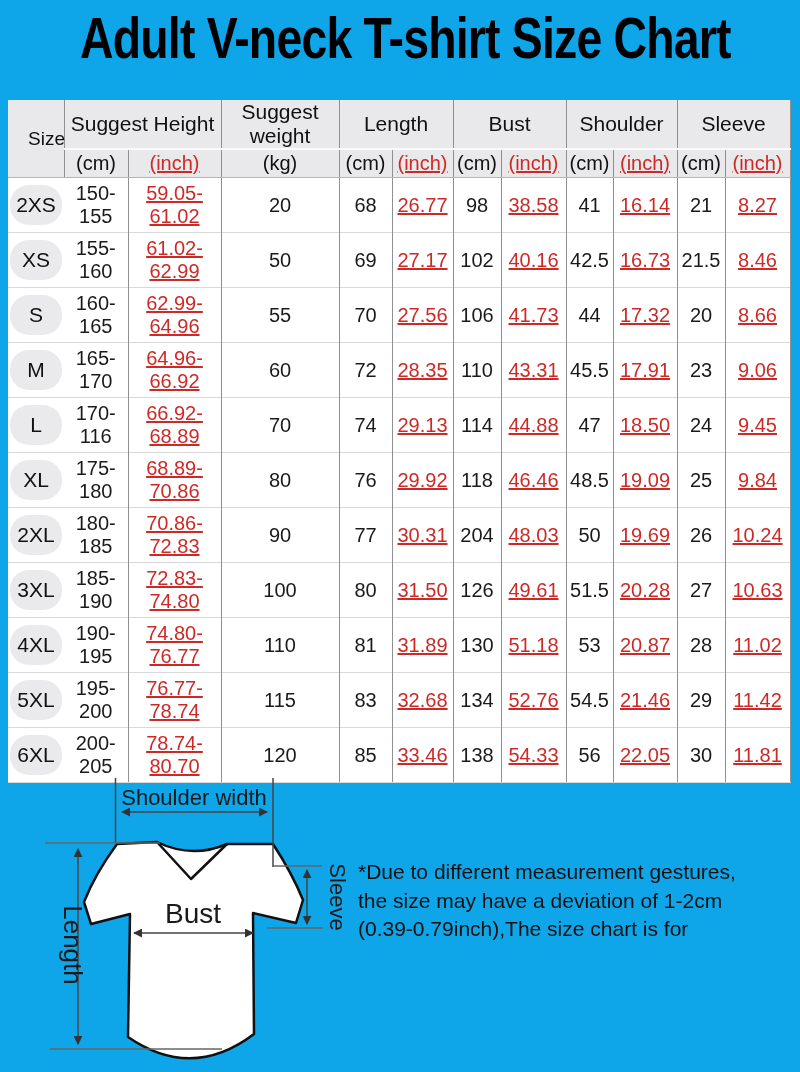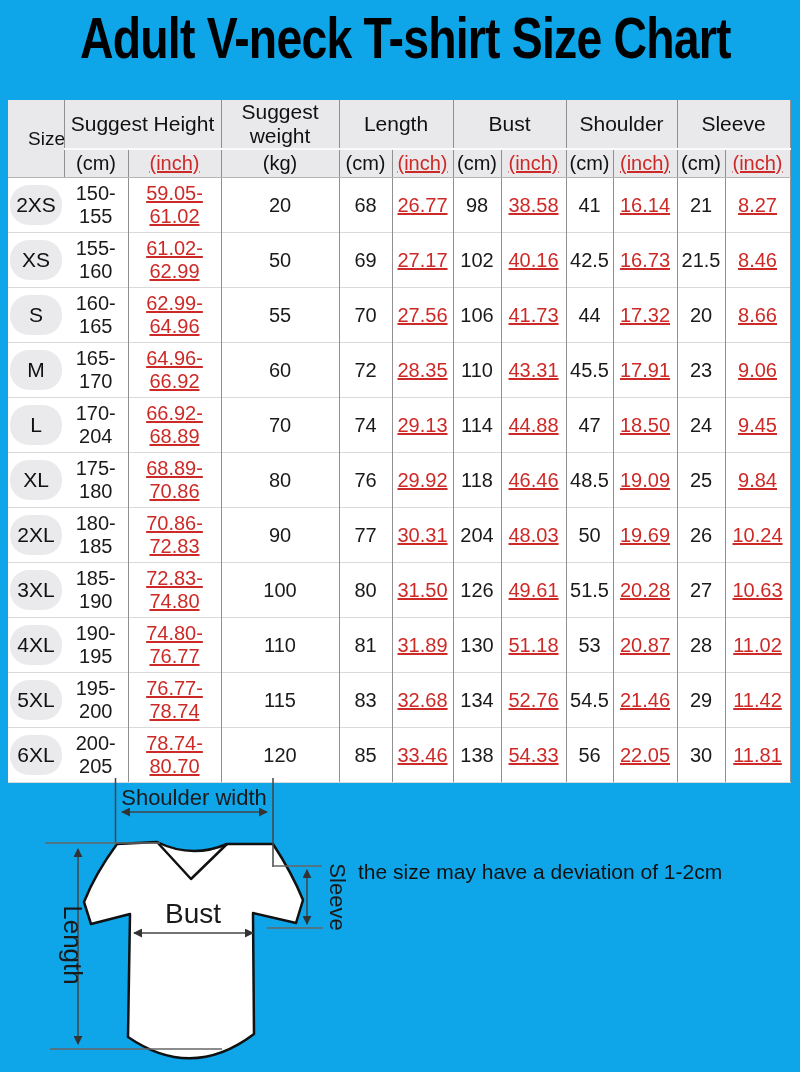--- a/index.html
+++ b/index.html
@@ -146,21 +146,21 @@
             <td class="red bl">43.31</td>
             <td class="bl">45.5</td>
             <td class="red bl">17.91</td>
             <td class="bl">23</td>
             <td class="red bl br">9.06</td>
           </tr>
           <tr>
             <td class="size-cell">
               <div class="chip">L</div>
             </td>
-            <td>170-204</td>
+            <td>170-116</td>
             <td class="red bl">66.92-68.89</td>
             <td class="bl">70</td>
             <td class="bl">74</td>
             <td class="red bl">29.13</td>
             <td class="bl">114</td>
             <td class="red bl">44.88</td>
             <td class="bl">47</td>
             <td class="red bl">18.50</td>
             <td class="bl">24</td>
             <td class="red bl br">9.45</td>
@@ -298,16 +298,18 @@
 
     <g stroke="#666" stroke-width="1.3">
       <line x1="272" y1="96" x2="322" y2="96"></line>
       <line x1="267" y1="158" x2="323" y2="158"></line>
       <line x1="307" y1="100" x2="307" y2="154" stroke="#444" stroke-width="1.5" marker-start="url(#ah)" marker-end="url(#ah)"></line>
     </g>
     <text x="330" y="127" text-anchor="middle" font-size="22" transform="rotate(90 330 127)">Sleeve</text>
   </svg>
 
   <div class="note">
+      <div>*Due to different measurement gestures,</div>
       <div>the size may have a deviation of 1-2cm</div>
+      <div>(0.39-0.79inch),The size chart is for</div>
     </div>
 
 </div>
 
 </body></html>

